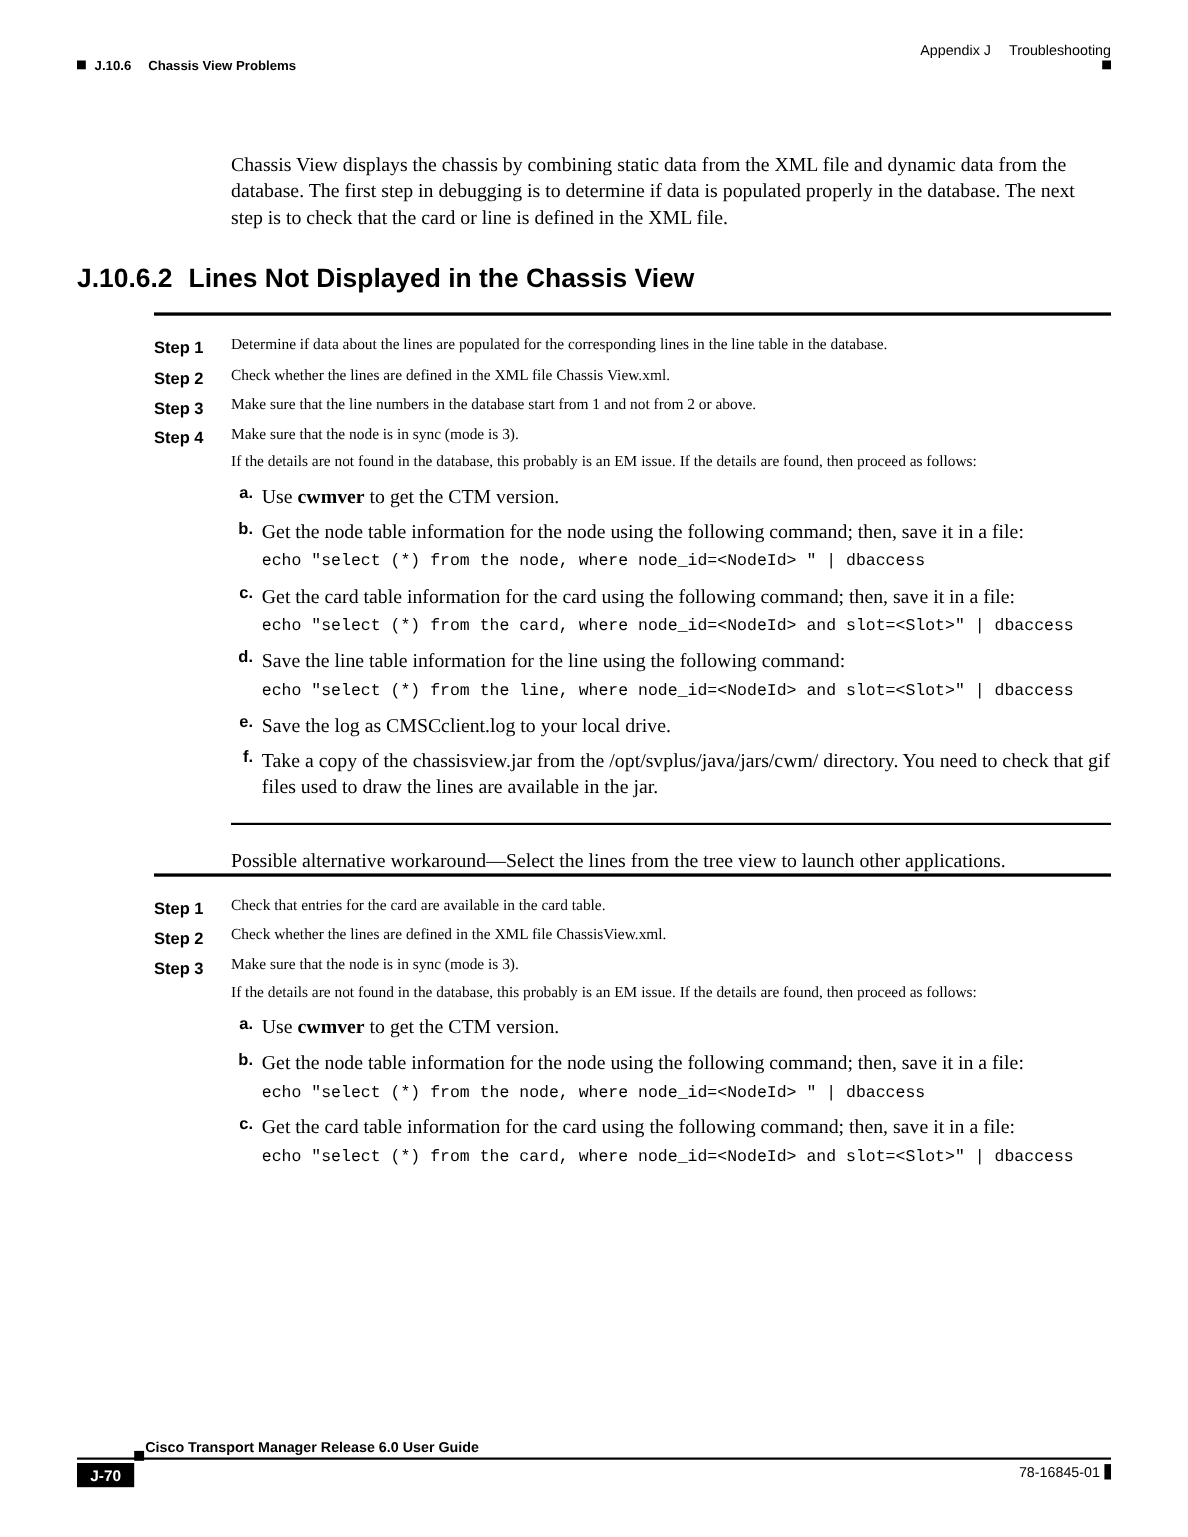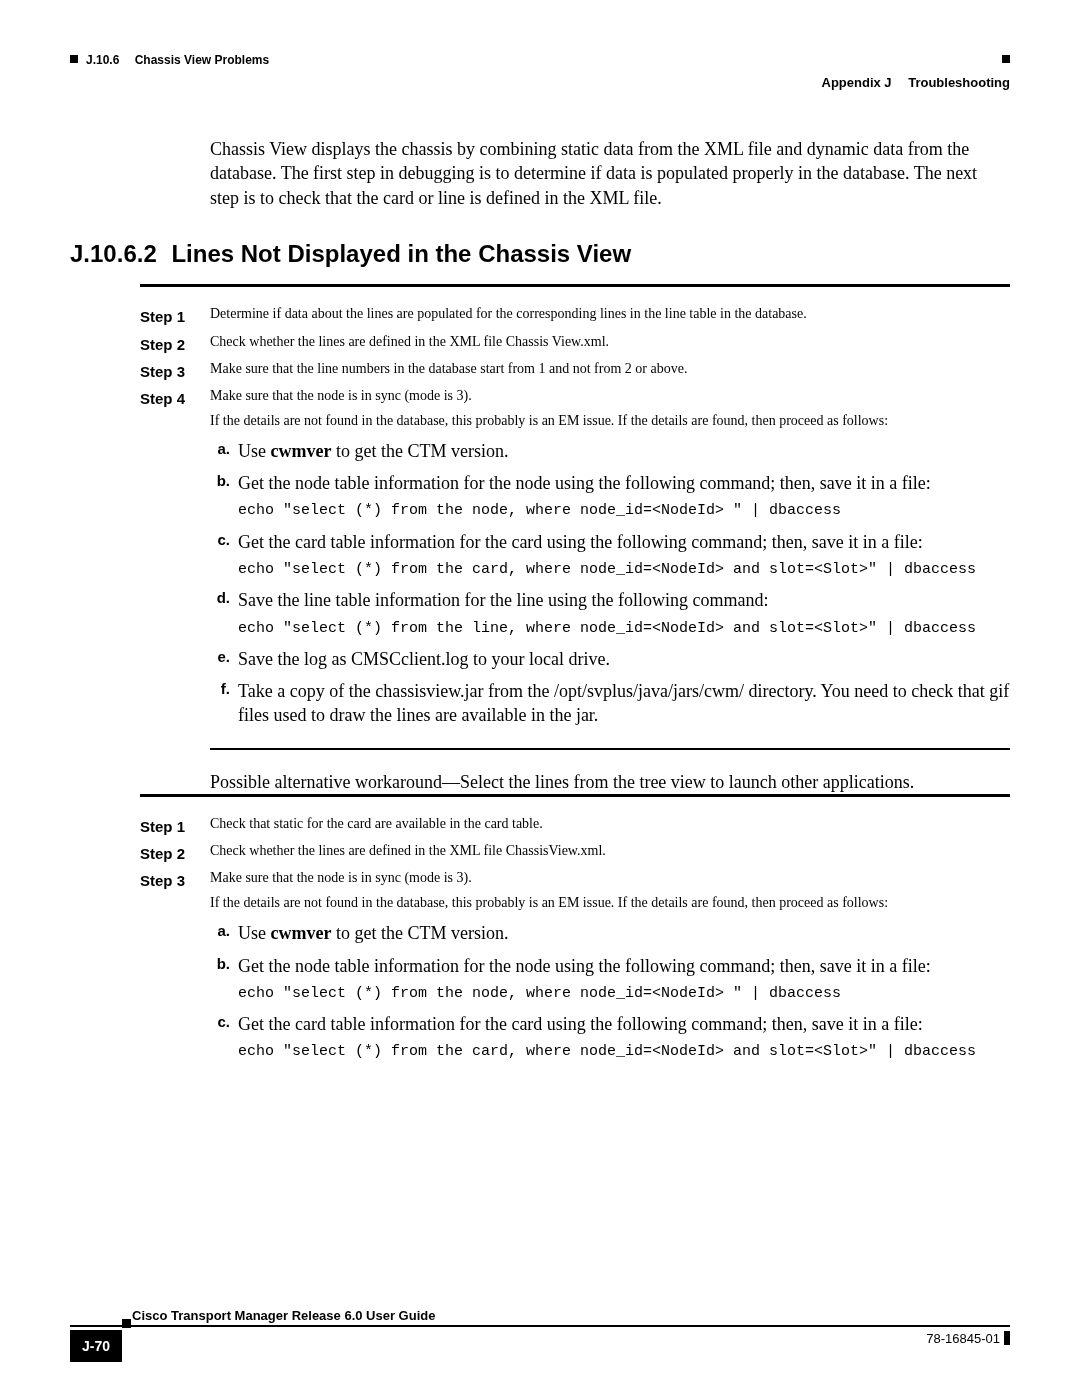--- a/index.html
+++ b/index.html
@@ -20,23 +20,22 @@
   
   .runhead {
     position: relative;
     height: 44px;
   }
   .runhead .hdr-right {
     position: absolute;
     right: 0;
     top: 0;
     font-family: Arial, Helvetica, sans-serif;
-    font-weight: 700;
+    font-weight: 400;
     font-size: 13px;
-    margin-top: 37px;
   }
   .runhead .hdr-rule-short {
     position: absolute;
     right: 0;
     top: 17px;
     width: 8px;
     height: 8px;
     background: #000;
   }
   .runhead .hdr-bullet {
@@ -180,21 +179,21 @@
     top: -6px;
     width: 9px;
     height: 9px;
     background: #000;
   }
   .foot-pg {
     position: absolute;
     left: 0;
     top: 5px;
     width: 52px;
-    height: 32px;
+    height: 22px;
     background: #000;
     color: #fff;
     font-family: Arial, Helvetica, sans-serif;
     font-weight: 700;
     font-size: 14px;
     display: flex;
     align-items: center;
     justify-content: center;
   }
   .foot-doc {
@@ -293,21 +292,21 @@
     </div>
 
     <div class="mid-rule"></div>
 
     <p class="workaround">Possible alternative workaround—Select the lines from the tree view to launch other applications.</p>
 
     <div class="heavy-rule"></div>
 
     <div class="step-row">
       <div class="step-label">Step 1</div>
-      <div class="step-body">Check that static for the card are available in the card table.</div>
+      <div class="step-body">Check that entries for the card are available in the card table.</div>
     </div>
     <div class="step-row">
       <div class="step-label">Step 2</div>
       <div class="step-body">Check whether the lines are defined in the XML file ChassisView.xml.</div>
     </div>
     <div class="step-row">
       <div class="step-label">Step 3</div>
       <div class="step-body">
         <span>Make sure that the node is in sync (mode is 3).</span>
         <div class="note">If the details are not found in the database, this probably is an EM issue. If the details are found, then proceed as follows:</div>

